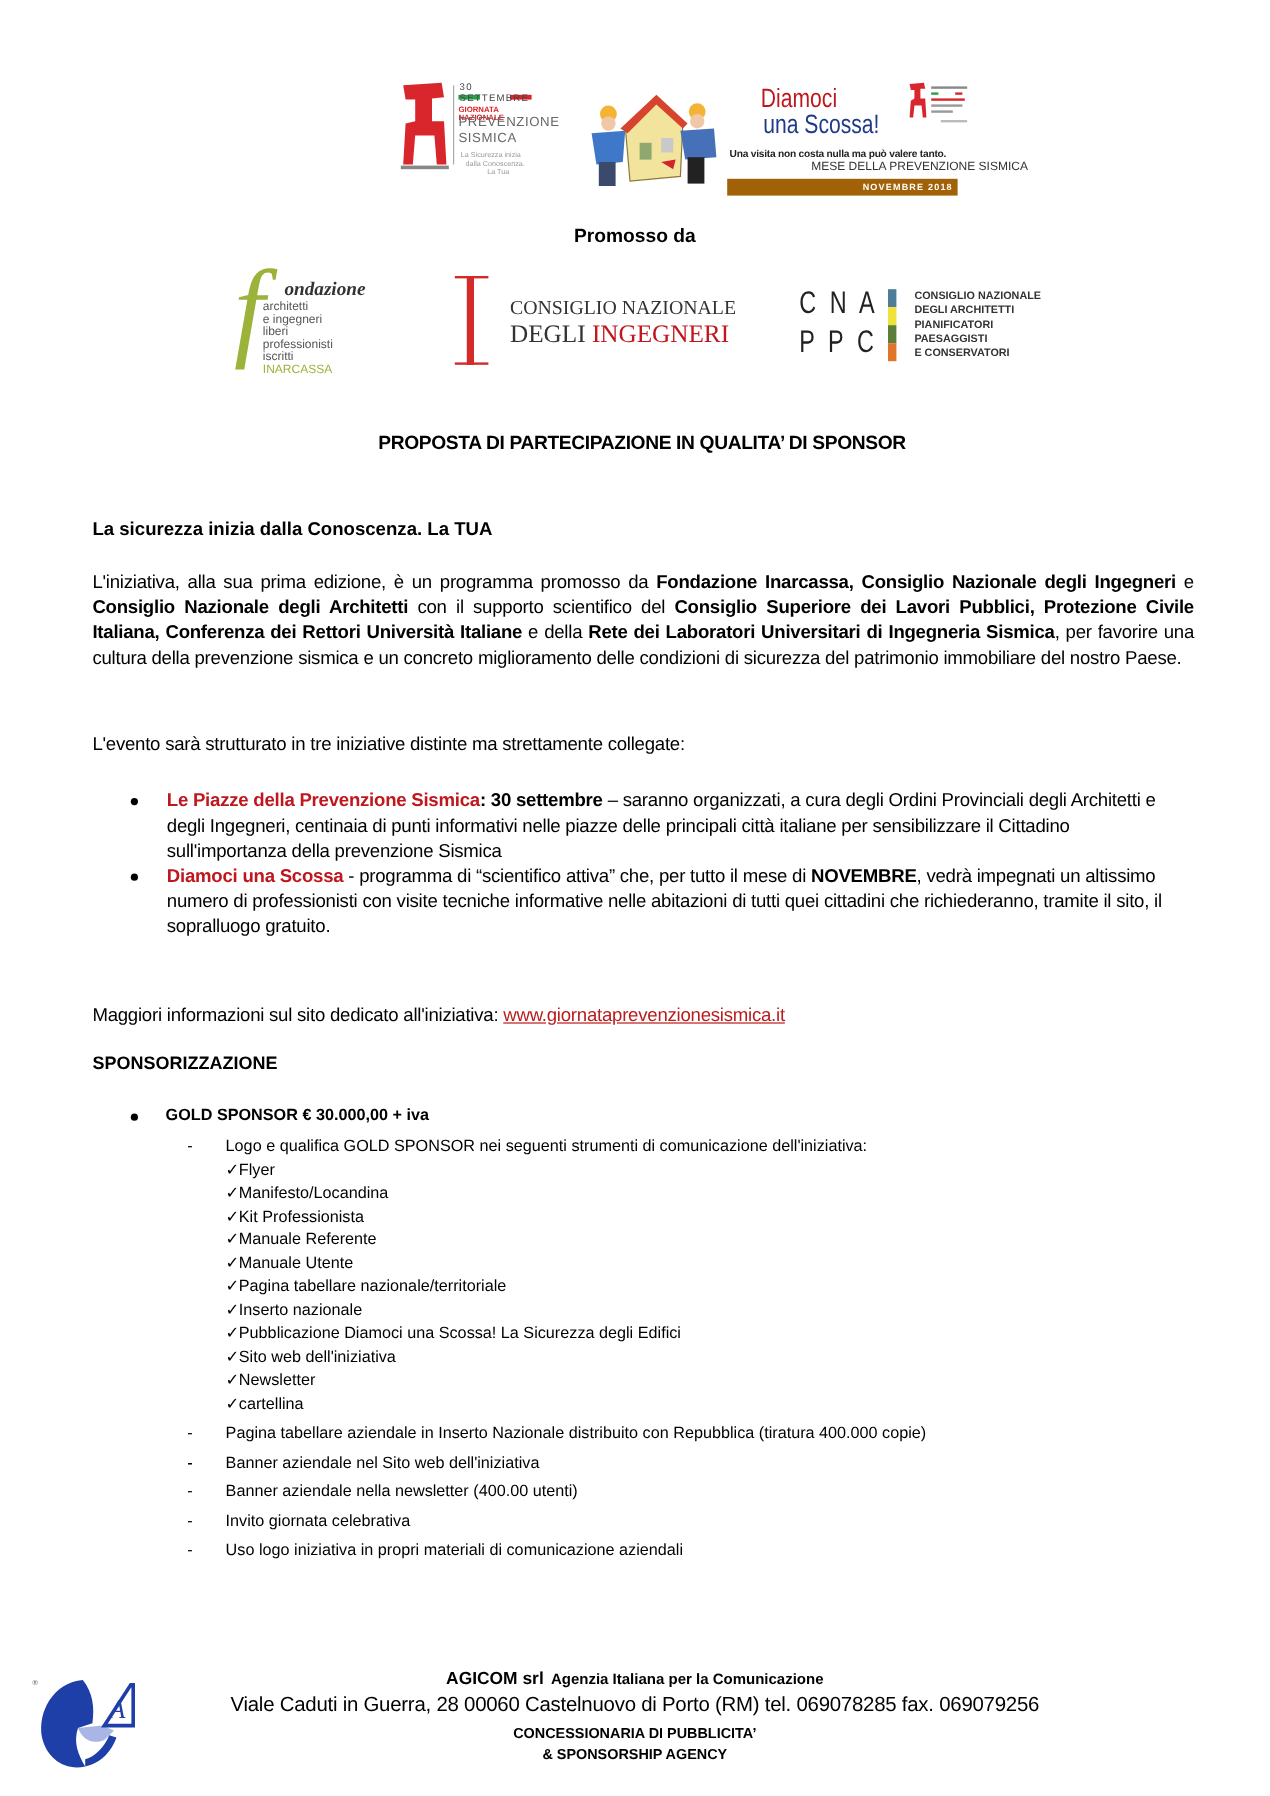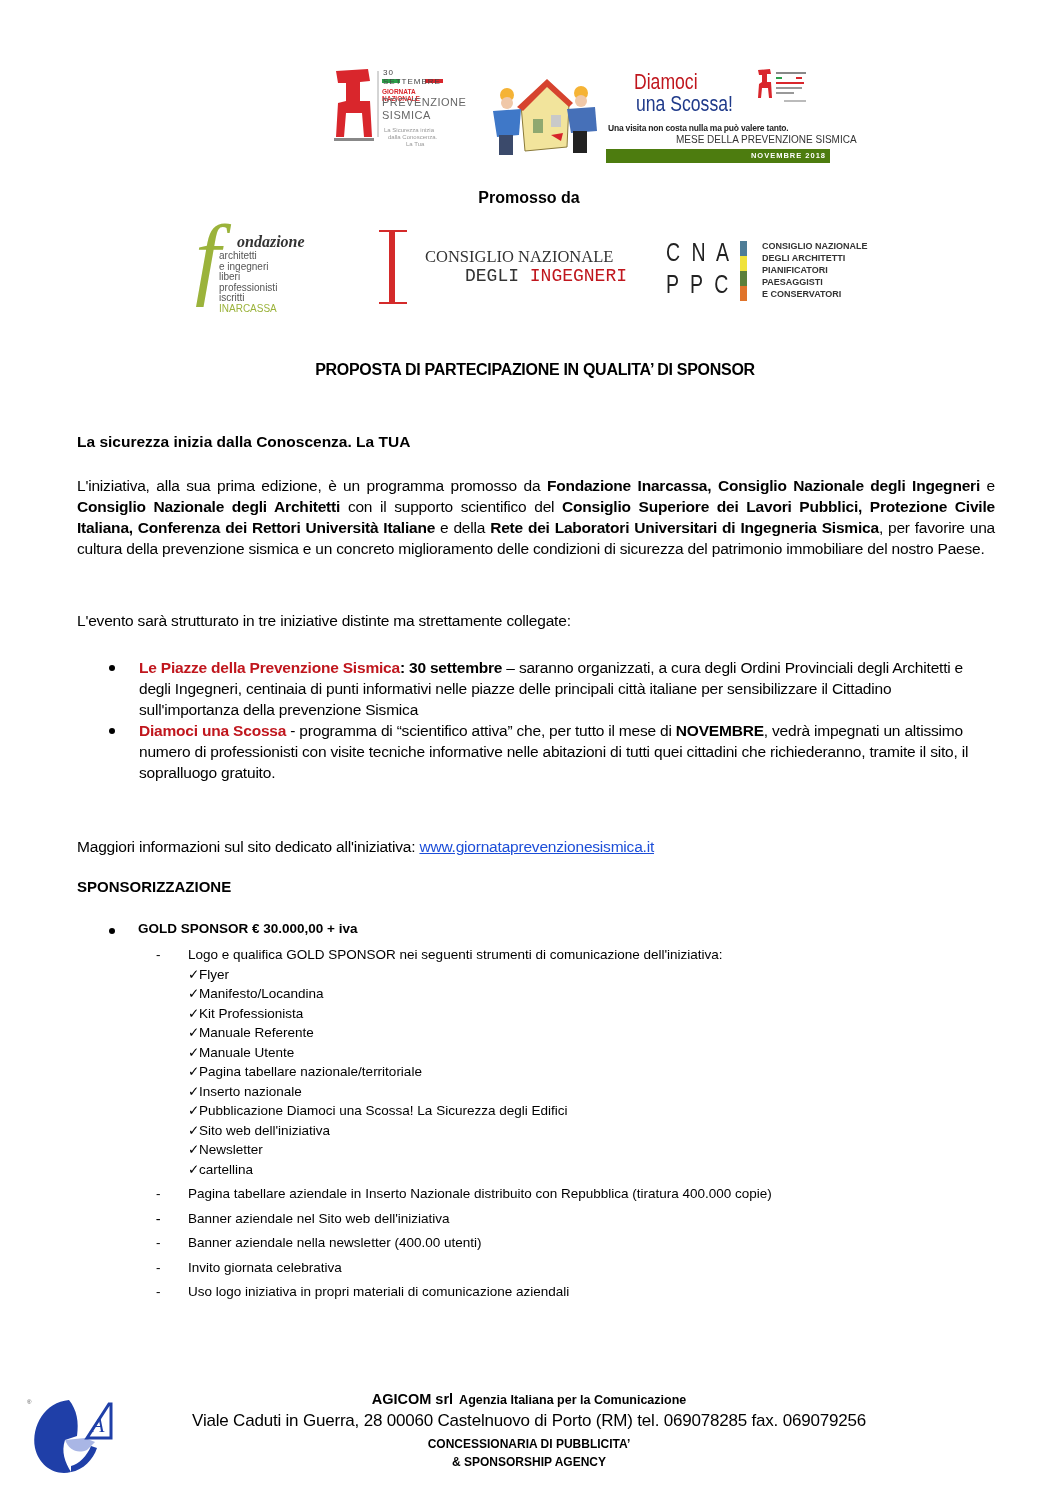--- a/index.html
+++ b/index.html
@@ -25,21 +25,21 @@
   .subtitle { left: 77px; top: 433px; font-weight: bold; font-size: 15.5px; }
 
   .para1 { left: 77px; top: 475px; width: 918px; text-align: justify; }
   .para2 { left: 77px; top: 610px; }
 
   .bullets { left: 108px; top: 657px; width: 900px; }
   .bullet { position: relative; padding-left: 31px; margin-bottom: 0; }
   .bullet .dot { position: absolute; left: 1px; top: 8px; width: 6px; height: 6px; border-radius: 50%; background: #000; }
 
   .para3 { left: 77px; top: 836px; }
-  .para3 a { color: #1d4ed8; text-decoration: underline; }
+  .para3 a { color: #b91c1c; text-decoration: underline; }
 
   .sponsor-heading { left: 77px; top: 878px; font-weight: bold; font-size: 15px; }
 
   .gold { left: 108px; top: 921px; font-weight: bold; font-size: 13.5px; }
   .gold .dot { position: absolute; left: 1px; top: 7px; width: 6px; height: 6px; border-radius: 50%; background: #000; }
   .gold span.lbl { margin-left: 30px; }
 
   .sublist { left: 156px; top: 945px; width: 860px; font-size: 13.5px; }
   .dash-item { position: relative; padding-left: 32px; line-height: 19.5px; }
   .dash-item .dash { position: absolute; left: 0; top: 0; }
@@ -103,21 +103,21 @@
     <rect x="20" y="4" width="30" height="2" fill="#888"></rect>
     <rect x="20" y="9" width="6" height="2" fill="#2aa04a"></rect>
     <rect x="40" y="9" width="6" height="2" fill="#d9262c"></rect>
     <rect x="20" y="14" width="28" height="2" fill="#d9262c"></rect>
     <rect x="20" y="19" width="26" height="2" fill="#999"></rect>
     <rect x="20" y="24" width="18" height="2" fill="#999"></rect>
     <rect x="28" y="32" width="22" height="2" fill="#bbb"></rect>
   </svg>
   <div class="abs" style="left:2px;top:58px;font-size:8.5px;font-weight:bold;color:#222;white-space:nowrap;letter-spacing:-0.2px;">Una visita non costa nulla ma può valere tanto.</div>
   <div class="abs" style="left:22px;top:69px;font-size:10px;color:#333;white-space:nowrap;padding-left:48px;">MESE DELLA PREVENZIONE SISMICA</div>
-  <div class="abs" style="left:0;top:84px;width:224px;height:14px;background:#4d7c0f;">
+  <div class="abs" style="left:0;top:84px;width:192px;height:14px;background:#a16207;">
     <div style="position:absolute;right:4px;top:2px;font-size:7.5px;font-weight:bold;color:#fff;letter-spacing:1px;">NOVEMBRE 2018</div>
   </div>
 </div>
 
 <div class="abs promosso">Promosso da</div>
 
 <div class="abs logo-fondazione">
   <div class="abs" style="left:0;top:-14px;font-family:'Liberation Serif',serif;font-style:italic;font-size:92px;color:#9bb33b;line-height:1;">f</div>
   <div class="abs" style="left:22px;top:8px;font-family:'Liberation Serif',serif;font-style:italic;font-weight:bold;font-size:16px;color:#333;padding-left:20px;">ondazione</div>
   <div class="abs" style="left:24px;top:26px;font-size:10px;line-height:10.5px;color:#555;">
@@ -130,21 +130,21 @@
   <div class="abs" style="left:24px;top:78px;font-size:10px;color:#9bb33b;">INARCASSA</div>
 </div>
 
 <div class="abs logo-cni">
   <svg class="abs" style="left:0;top:0;" width="36" height="78" viewBox="0 0 36 78">
     <rect x="4" y="2" width="28" height="2" fill="#d42a2a"></rect>
     <rect x="14" y="2" width="6" height="74" fill="#d42a2a"></rect>
     <rect x="4" y="74" width="28" height="2" fill="#d42a2a"></rect>
   </svg>
   <div class="abs" style="left:50px;top:19px;font-family:'Liberation Serif',serif;font-size:16.5px;color:#333;white-space:nowrap;">CONSIGLIO NAZIONALE</div>
-  <div class="abs" style="left:50px;top:38px;font-family:Liberation Mono, monospace;font-size:18px;white-space:nowrap;margin-left:40px;">
+  <div class="abs" style="left:50px;top:38px;font-family:Liberation Serif, serif;font-size:21px;white-space:nowrap;">
     <span style="color:#333;">DEGLI </span><span style="color:#c0161d;">INGEGNERI</span>
   </div>
 </div>
 
 <div class="abs logo-cnappc">
   <div class="abs" style="left:0;top:2px;font-size:26px;color:#222;letter-spacing:4px;font-family:'Liberation Sans Narrow','Liberation Sans',sans-serif;transform:scaleX(0.75);transform-origin:left;white-space:nowrap;">C N A</div>
   <div class="abs" style="left:0;top:34px;font-size:26px;color:#222;letter-spacing:4px;font-family:'Liberation Sans Narrow','Liberation Sans',sans-serif;transform:scaleX(0.75);transform-origin:left;white-space:nowrap;">P P C</div>
   <div class="abs" style="left:74px;top:6px;width:7px;height:60px;">
     <div style="height:15px;background:#4e7d97;"></div>
     <div style="height:15px;background:#f0e23a;"></div>

